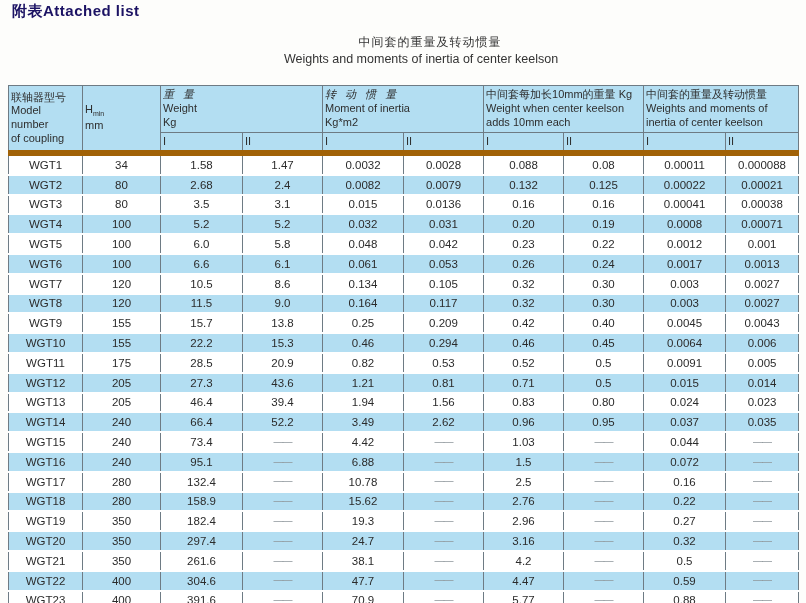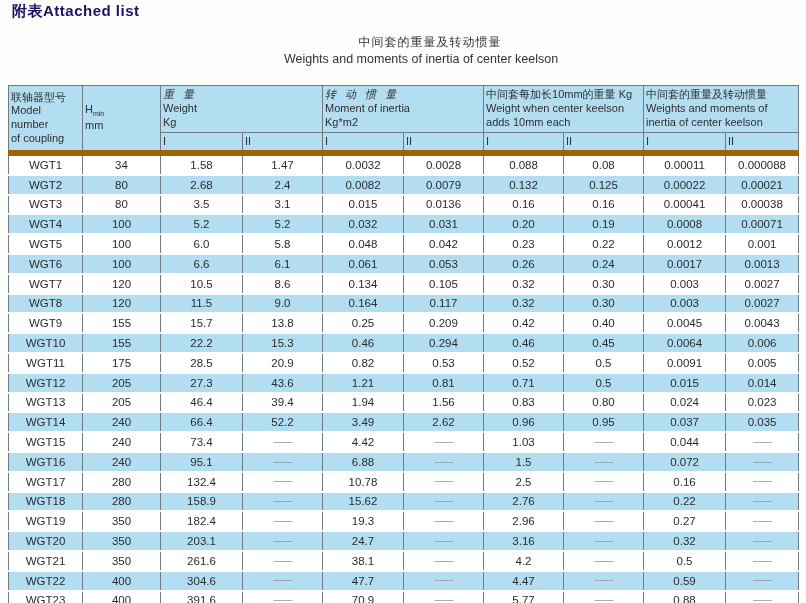--- a/index.html
+++ b/index.html
@@ -368,21 +368,21 @@
         <td>19.3</td>
         <td class="dash">——</td>
         <td>2.96</td>
         <td class="dash">——</td>
         <td>0.27</td>
         <td class="dash">——</td>
       </tr>
       <tr class="alt">
         <td>WGT20</td>
         <td>350</td>
-        <td>203.1</td>
+        <td>297.4</td>
         <td class="dash">——</td>
         <td>24.7</td>
         <td class="dash">——</td>
         <td>3.16</td>
         <td class="dash">——</td>
         <td>0.32</td>
         <td class="dash">——</td>
       </tr>
       <tr>
         <td>WGT21</td>

